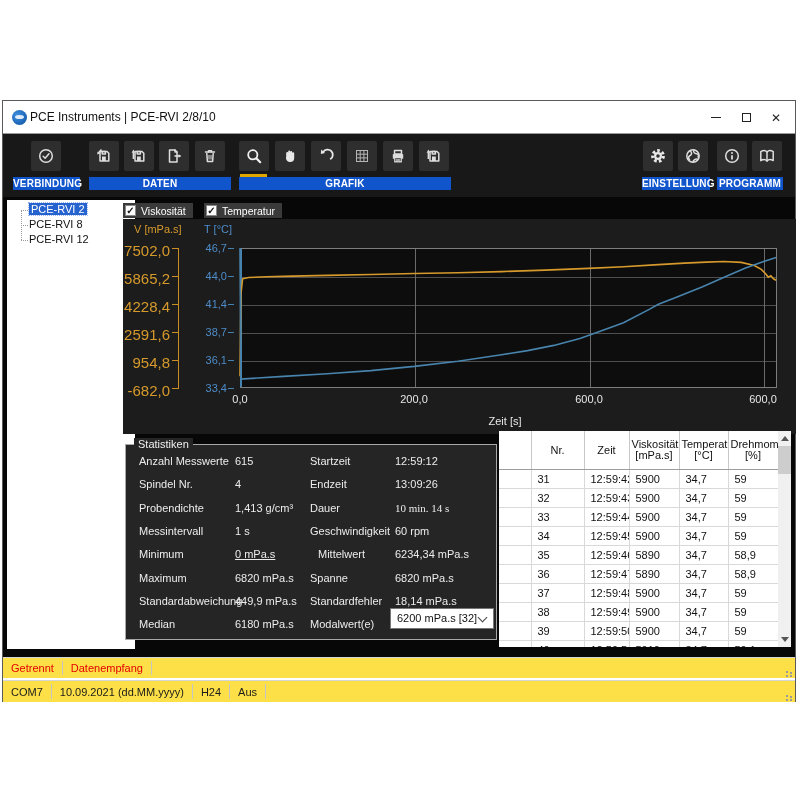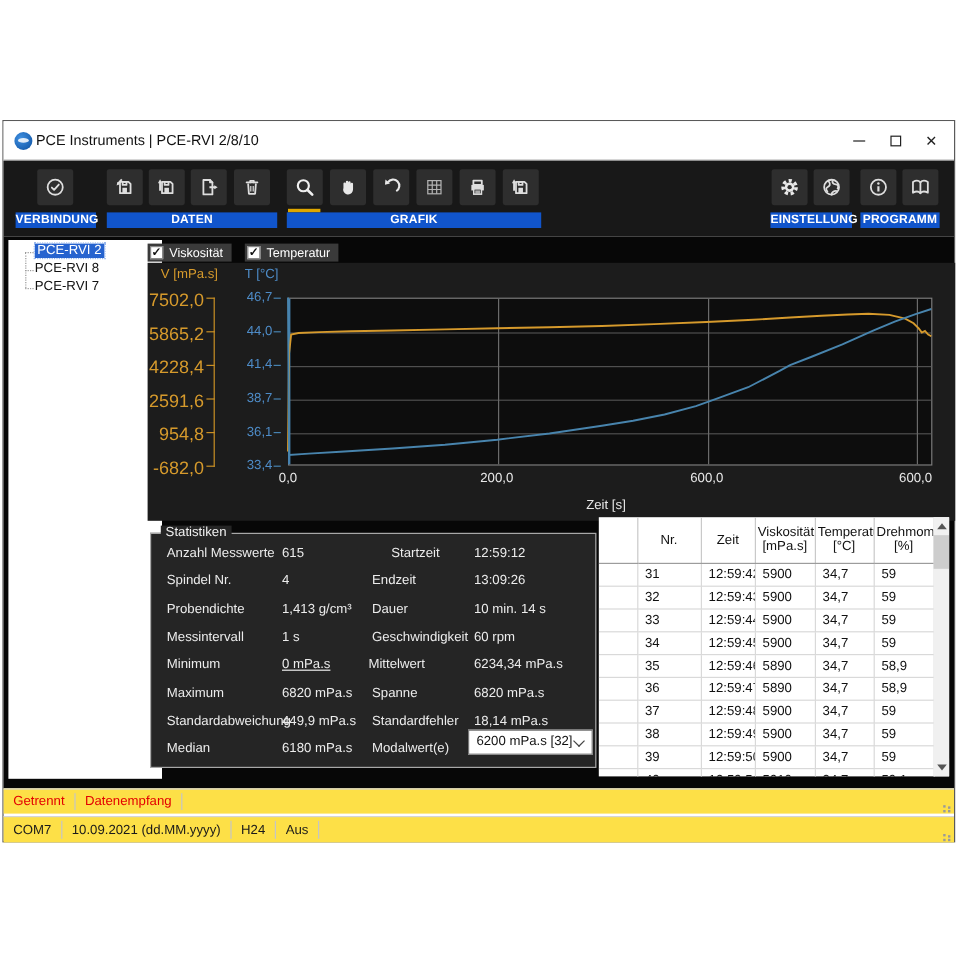--- a/index.html
+++ b/index.html
@@ -226,21 +226,21 @@
     </div>
 
   <div id="content">
     <div id="tree">
         <div class="tree-line-v" style="top: 10px; height: 30px;"></div>
         <div class="tree-line-h" style="left: 14px; top: 10px;"></div>
         <div class="tree-item sel" style="top: 3px;">PCE-RVI 2</div>
         <div class="tree-line-h" style="left: 14px; top: 25px;"></div>
         <div class="tree-item" style="top: 18px;">PCE-RVI 8</div>
         <div class="tree-line-h" style="left: 14px; top: 40px;"></div>
-        <div class="tree-item" style="top: 33px;">PCE-RVI 7</div>
+        <div class="tree-item" style="top: 33px;">PCE-RVI 12</div>
       </div>
 
     <div class="chip" style="left:120px">
       <span class="cb">✓</span>
       <span>Viskosität</span>
     </div>
     <div class="chip" style="left:201px">
       <span class="cb">✓</span>
       <span>Temperatur</span>
     </div>
@@ -282,37 +282,37 @@
           <polyline points="117.0,157.3 117.9,75.2 119.6,59.8 125.7,58.5 143.2,57.8 169.3,57.1 204.2,56.4 247.8,55.5 291.3,54.5 334.9,53.7 378.5,52.6 422.1,51.1 465.7,49.4 500.5,47.7 535.4,45.6 561.5,44.1 583.3,43.1 600.8,42.5 618.2,43.4 631.3,46.5 638.3,50.4 642.6,54.7 645.2,58.1 647.8,56.7 650.5,59.8 653.1,61.2" fill="none" stroke="#d69a2c" stroke-width="1.6"></polyline>
           <polyline points="117.0,29.0 117.9,160.1 134.4,159.0 160.6,157.4 204.2,154.8 247.8,151.6 291.3,147.4 334.9,142.2 378.5,135.8 404.6,131.6 430.8,126.4 456.9,119.5 474.4,113.2 500.5,103.7 526.7,90.1 535.4,85.3 552.8,78.5 579.0,67.9 605.1,56.4 622.6,49.0 640.0,42.7 653.1,38.5" fill="none" stroke="#4884ad" stroke-width="1.6"></polyline>
         </svg>
     </div>
 
     <div id="statsbox">
       <div id="stats-title">Statistiken</div>
       <div id="stats-rows">
           <div class="stat" style="left: 13px; top: 10px;">Anzahl Messwerte</div>
           <div class="stat" style="left: 109px; top: 10px;">615</div>
-          <div class="stat" style="left: 200px; top: 10px;">Startzeit</div>
+          <div class="stat" style="left: 184px; top: 10px;">Startzeit</div>
           <div class="stat" style="left: 269px; top: 10px;">12:59:12</div>
           <div class="stat" style="left: 13px; top: 33.3px;">Spindel Nr.</div>
           <div class="stat" style="left: 109px; top: 33.3px;">4</div>
           <div class="stat" style="left: 184px; top: 33.3px;">Endzeit</div>
           <div class="stat" style="left: 269px; top: 33.3px;">13:09:26</div>
           <div class="stat" style="left: 13px; top: 56.6px;">Probendichte</div>
           <div class="stat" style="left: 109px; top: 56.6px;">1,413 g/cm³</div>
           <div class="stat" style="left: 184px; top: 56.6px;">Dauer</div>
-          <div class="stat" style="left: 269px; top: 56.6px;">10 min. 14 s</div>
+          <div class="stat" style="left: 269px; top: 56.6px; font-family: Liberation Serif, serif;">10 min. 14 s</div>
           <div class="stat" style="left: 13px; top: 79.9px;">Messintervall</div>
           <div class="stat" style="left: 109px; top: 79.9px;">1 s</div>
           <div class="stat" style="left: 184px; top: 79.9px;">Geschwindigkeit</div>
           <div class="stat" style="left: 269px; top: 79.9px;">60 rpm</div>
           <div class="stat" style="left: 13px; top: 103.2px;">Minimum</div>
           <div class="stat" style="left: 109px; top: 103.2px; text-decoration: underline;">0 mPa.s</div>
-          <div class="stat" style="left: 181px; top: 103.2px;">Mittelwert</div>
+          <div class="stat" style="left: 192px; top: 103.2px;">Mittelwert</div>
           <div class="stat" style="left: 269px; top: 103.2px;">6234,34 mPa.s</div>
           <div class="stat" style="left: 13px; top: 126.5px;">Maximum</div>
           <div class="stat" style="left: 109px; top: 126.5px;">6820 mPa.s</div>
           <div class="stat" style="left: 184px; top: 126.5px;">Spanne</div>
           <div class="stat" style="left: 269px; top: 126.5px;">6820 mPa.s</div>
           <div class="stat" style="left: 13px; top: 149.8px;">Standardabweichung</div>
           <div class="stat" style="left: 109px; top: 149.8px;">449,9 mPa.s</div>
           <div class="stat" style="left: 184px; top: 149.8px;">Standardfehler</div>
           <div class="stat" style="left: 269px; top: 149.8px;">18,14 mPa.s</div>
           <div class="stat" style="left: 13px; top: 173.1px;">Median</div>

